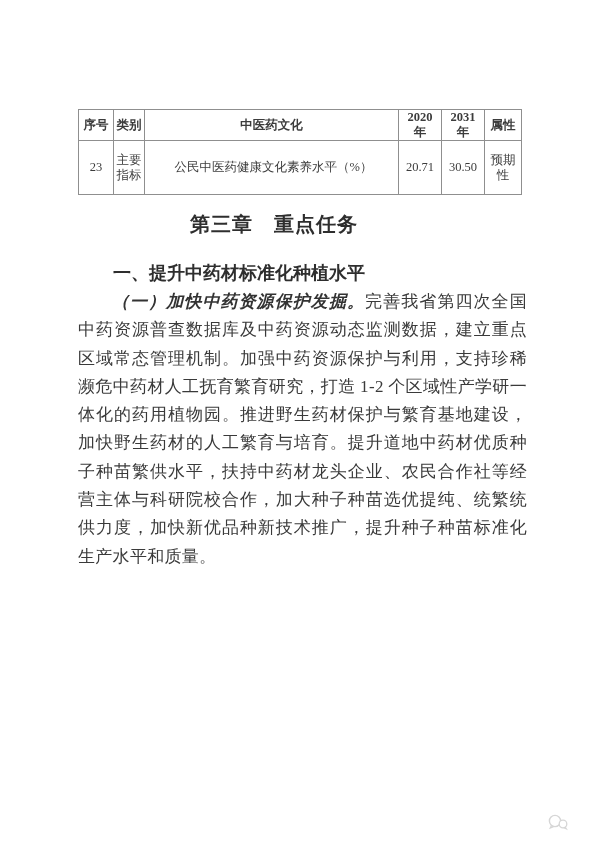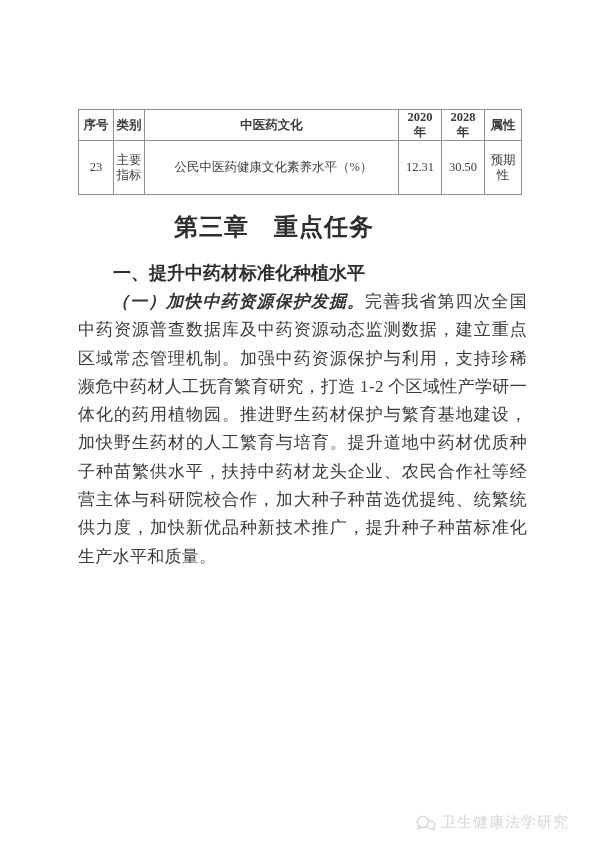--- a/index.html
+++ b/index.html
@@ -37,21 +37,21 @@
   .col-cat{width:31px;}
   .col-ind{width:254px;}
   .col-2020{width:43px;}
   .col-2025{width:43px;}
   .col-attr{width:37px;}
   
   .chapter-title{
     position:absolute;left:0;top:211px;width:548px;
     text-align:center;
     font-family:"Liberation Sans","DejaVu Sans",sans-serif;
-    font-weight:bold;font-size:24px;color:#2e2e2e;
+    font-weight:bold;font-size:20px;color:#2e2e2e;
     letter-spacing:1px;
   }
   .section-title{
     position:absolute;left:113px;top:261px;
     font-family:Liberation Mono, monospace;
     font-weight:bold;font-size:18px;color:#2e2e2e;
   }
   
   .body-text{
     position:absolute;left:78px;top:288px;width:449px;
@@ -98,30 +98,30 @@
         <col class="col-2020">
           <col class="col-2025">
           <col class="col-attr">
       </colgroup>
       <thead>
         <tr>
           <th>序号</th>
           <th>类别</th>
           <th>中医药文化</th>
           <th>2020 年</th>
-          <th>2028 年</th>
+          <th>2031 年</th>
           <th>属性</th>
         </tr>
       </thead>
       <tbody>
         <tr>
           <td>23</td>
           <td>主要指标</td>
           <td class="cell-indicator">公民中医药健康文化素养水平（%）</td>
-          <td>12.31</td>
+          <td>20.71</td>
           <td>30.50</td>
           <td>预期性</td>
         </tr>
       </tbody>
     </table>
   </div>
 
   <div class="chapter-title">第三章　重点任务</div>
 
   <div class="section-title">一、提升中药材标准化种植水平</div>
@@ -132,16 +132,15 @@
 
   <div class="watermark">
     <span>
       <svg width="22" height="18" viewBox="0 0 22 18" fill="none">
         <circle cx="8" cy="8" r="5.6" stroke="#d6d6d6" stroke-width="1.4"></circle>
         <path d="M4.5 12.5 L3.2 15 L6.5 13.6" stroke="#d6d6d6" stroke-width="1.2" fill="none"></path>
         <circle cx="16" cy="11" r="3.8" stroke="#d6d6d6" stroke-width="1.3" fill="#ffffff"></circle>
         <path d="M18.2 14 L19.5 16 L16.8 14.8" stroke="#d6d6d6" stroke-width="1.1" fill="none"></path>
       </svg>
     </span>
-    <span>卫生健康法学研究</span>
   </div>
 
 </div>
 
 </body></html>

